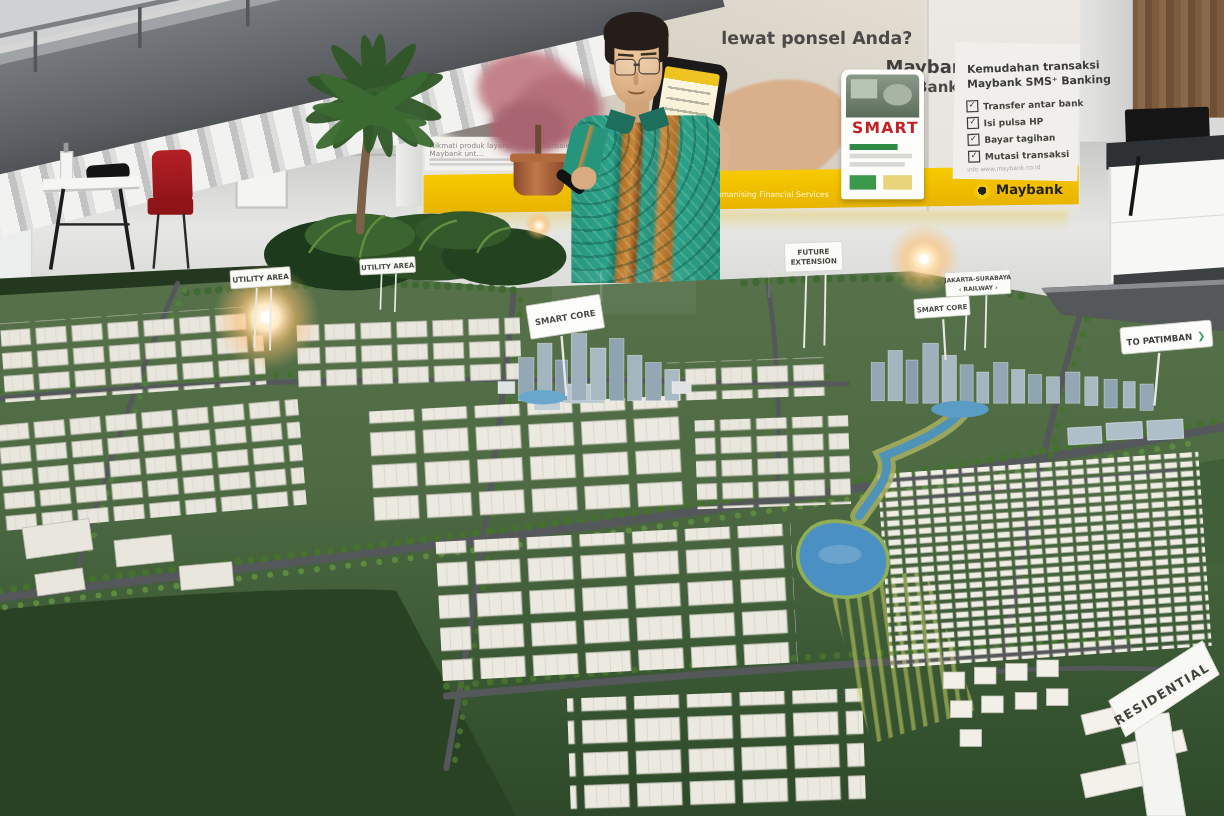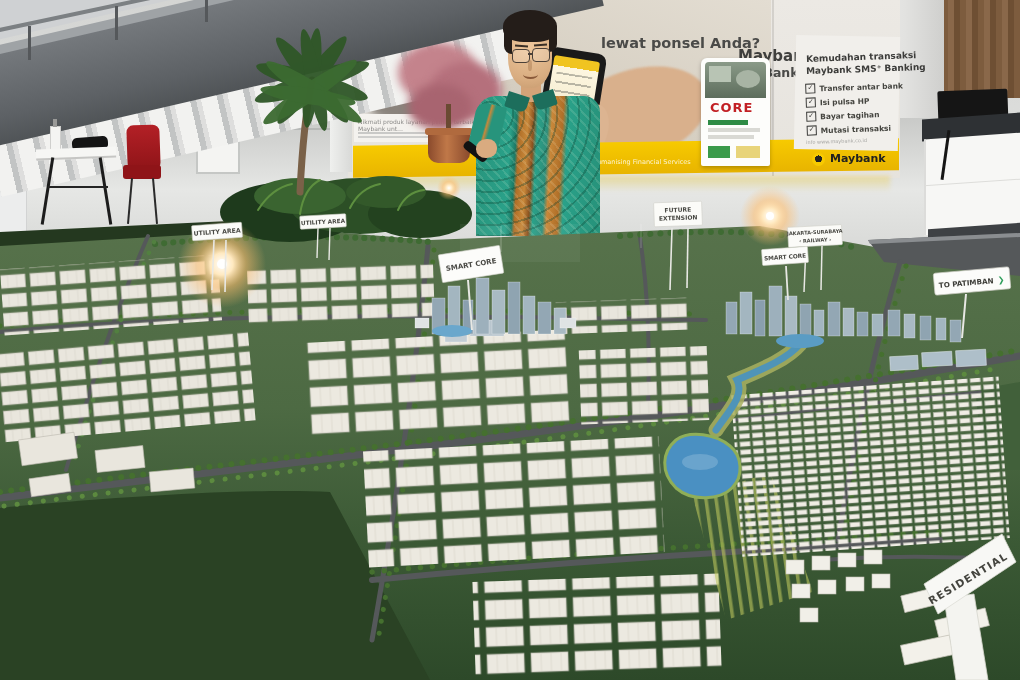--- a/index.html
+++ b/index.html
@@ -72,21 +72,21 @@
   <div class="abs" style="left:356px;top:0;width:72px;height:58px;background:#d89aa0;border-radius:50%;filter:blur(7px);opacity:.8;z-index:7;"></div>
   <div class="abs" style="left:364px;top:52px;width:92px;height:74px;background:#6b635b;border-radius:45%;filter:blur(5px);opacity:.75;z-index:7;"></div>
   <div class="abs lbl" style="left:486px;top:8px;z-index:7;font-size:17px;font-weight:bold;color:#3a3a38;">Maybank</div>
   <div class="abs lbl" style="left:488px;top:32px;z-index:7;font-size:8px;font-weight:bold;color:#7a4a8a;">Lintas …</div>
   <div class="abs" style="left:354px;top:114px;width:150px;height:28px;background:#f4f2ee;z-index:7;"></div>
   <div class="abs lbl" style="left:358px;top:118px;z-index:7;font-size:6px;color:#8a8a88;width:144px;white-space:normal;">Nikmati produk layanan pilihan terbaik Maybank unt…</div>
   <div class="abs" style="left:358px;top:132px;width:120px;height:2px;background:#c9c9c7;z-index:7;"></div>
   <div class="abs" style="left:358px;top:136px;width:92px;height:2px;background:#cfcfcd;z-index:7;"></div>
 
   <div class="abs" style="left:501px;top:0;width:270px;height:142px;background:linear-gradient(200deg,#e3ddd2,#d6cfc2 70%,#cdc6b9);z-index:7;"></div>
-  <div class="abs lbl" style="left:601px;top:35px;z-index:8;font-size:14.5px;font-weight:bold;color:#4a4a48;">lewat ponsel Anda?</div>
+  <div class="abs lbl" style="left:601px;top:25px;z-index:8;font-size:14.5px;font-weight:bold;color:#4a4a48;">lewat ponsel Anda?</div>
   <div class="abs" style="left:560px;top:70px;width:150px;height:90px;background:#d9b08c;border-radius:50%;transform:rotate(-18deg);z-index:8;filter:blur(1px);"></div>
   <div class="abs" style="left:542px;top:50px;width:58px;height:100px;background:#1a1a1a;border-radius:9px;transform:rotate(9deg);z-index:8;"></div>
   <div class="abs" style="left:548px;top:58px;width:46px;height:82px;transform:rotate(9deg);z-index:8;border-radius:3px;
               background:linear-gradient(180deg,#f0c420 0 10px,#fdf6e0 10px,#efe6c6);"></div>
   <div class="abs" style="left:552px;top:74px;width:36px;height:58px;transform:rotate(9deg);z-index:8;
               background:repeating-linear-gradient(180deg,rgba(120,120,110,.5) 0 2px,transparent 2px 9px);"></div>
   <div class="abs" style="left:578px;top:104px;width:30px;height:52px;background:#dcb491;border-radius:50%;transform:rotate(14deg);z-index:8;"></div>
   <div class="abs lbl" style="left:738px;top:47px;z-index:8;font-size:15px;font-weight:bold;color:#3f3f3d;">Maybank</div>
   <div class="abs lbl" style="left:722px;top:65px;z-index:8;font-size:12.5px;font-weight:bold;color:#4a4a48;">SMS⁺ Banking</div>
 
@@ -119,21 +119,21 @@
     </div>
   </div>
   <div class="abs lbl" style="left:806px;top:138px;z-index:9;font-size:5px;color:#a8a8a5;transform:rotate(-2deg);">info www.maybank.co.id</div>
 
   <div class="abs" style="left:701px;top:58px;width:69px;height:108px;background:#fdfdfb;border-radius:6px 6px 2px 2px;
               box-shadow:0 2px 4px rgba(0,0,0,.25);z-index:9;"></div>
   <div class="abs" style="left:705px;top:62px;width:61px;height:36px;z-index:9;border-radius:4px 4px 0 0;
               background:linear-gradient(180deg,#8a9a88,#5d6d5c);"></div>
   <div class="abs" style="left:709px;top:66px;width:22px;height:16px;background:#b8c4b4;z-index:9;"></div>
   <div class="abs" style="left:736px;top:70px;width:24px;height:18px;background:#a8b4a4;z-index:9;border-radius:50%;"></div>
-  <div class="abs lbl" style="left:710px;top:100px;z-index:9;font-size:13px;font-weight:bold;color:#c22024;letter-spacing:1px;">CORE</div>
+  <div class="abs lbl" style="left:710px;top:100px;z-index:9;font-size:13px;font-weight:bold;color:#c22024;letter-spacing:1px;">SMART</div>
   <div class="abs" style="left:708px;top:120px;width:40px;height:5px;background:#2e8b45;z-index:9;"></div>
   <div class="abs" style="left:708px;top:128px;width:52px;height:4px;background:#d9d9d4;z-index:9;"></div>
   <div class="abs" style="left:708px;top:135px;width:46px;height:4px;background:#d9d9d4;z-index:9;"></div>
   <div class="abs" style="left:708px;top:146px;width:22px;height:12px;background:#3a9a4a;z-index:9;"></div>
   <div class="abs" style="left:736px;top:146px;width:24px;height:12px;background:#e8d47a;z-index:9;"></div>
 
   <div class="abs" style="left:398px;top:42px;width:80px;height:62px;background:#c4838c;border-radius:50%;filter:blur(4px);z-index:9;"></div>
   <div class="abs" style="left:430px;top:62px;width:72px;height:58px;background:#b5707c;border-radius:50%;filter:blur(4px);z-index:9;"></div>
   <div class="abs" style="left:408px;top:84px;width:64px;height:46px;background:#a86470;border-radius:50%;filter:blur(4px);z-index:9;"></div>
   <div class="abs" style="left:446px;top:104px;width:5px;height:30px;background:#6a4a32;z-index:9;"></div>

